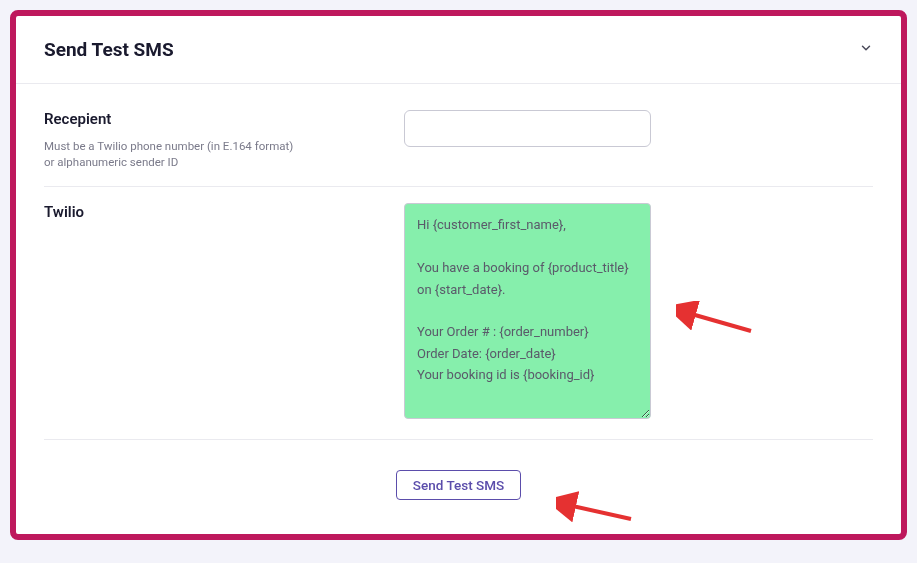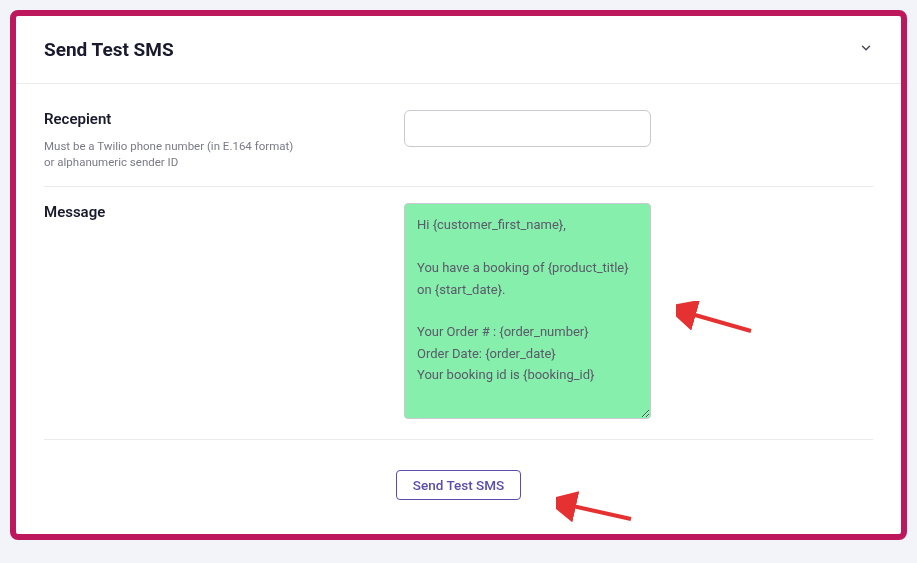--- a/index.html
+++ b/index.html
@@ -145,21 +145,21 @@
         <div class="field-label">Recepient</div>
         <div class="field-help">Must be a Twilio phone number (in E.164 format) or alphanumeric sender ID</div>
       </div>
       <div class="field-input-col">
         <input type="text" class="text-input" value="" style="">
       </div>
     </div>
 
     <div class="field-row no-border">
       <div class="field-label-col">
-        <div class="field-label">Message</div>
+        <div class="field-label">Twilio</div>
       </div>
       <div class="field-input-col">
         <textarea class="textarea-input" spellcheck="true" style="">Hi {customer_first_name},
 
 You have a booking of {product_title} on {start_date}.
 
 Your Order # : {order_number}
 Order Date: {order_date}
 Your booking id is {booking_id}</textarea>
       </div>

